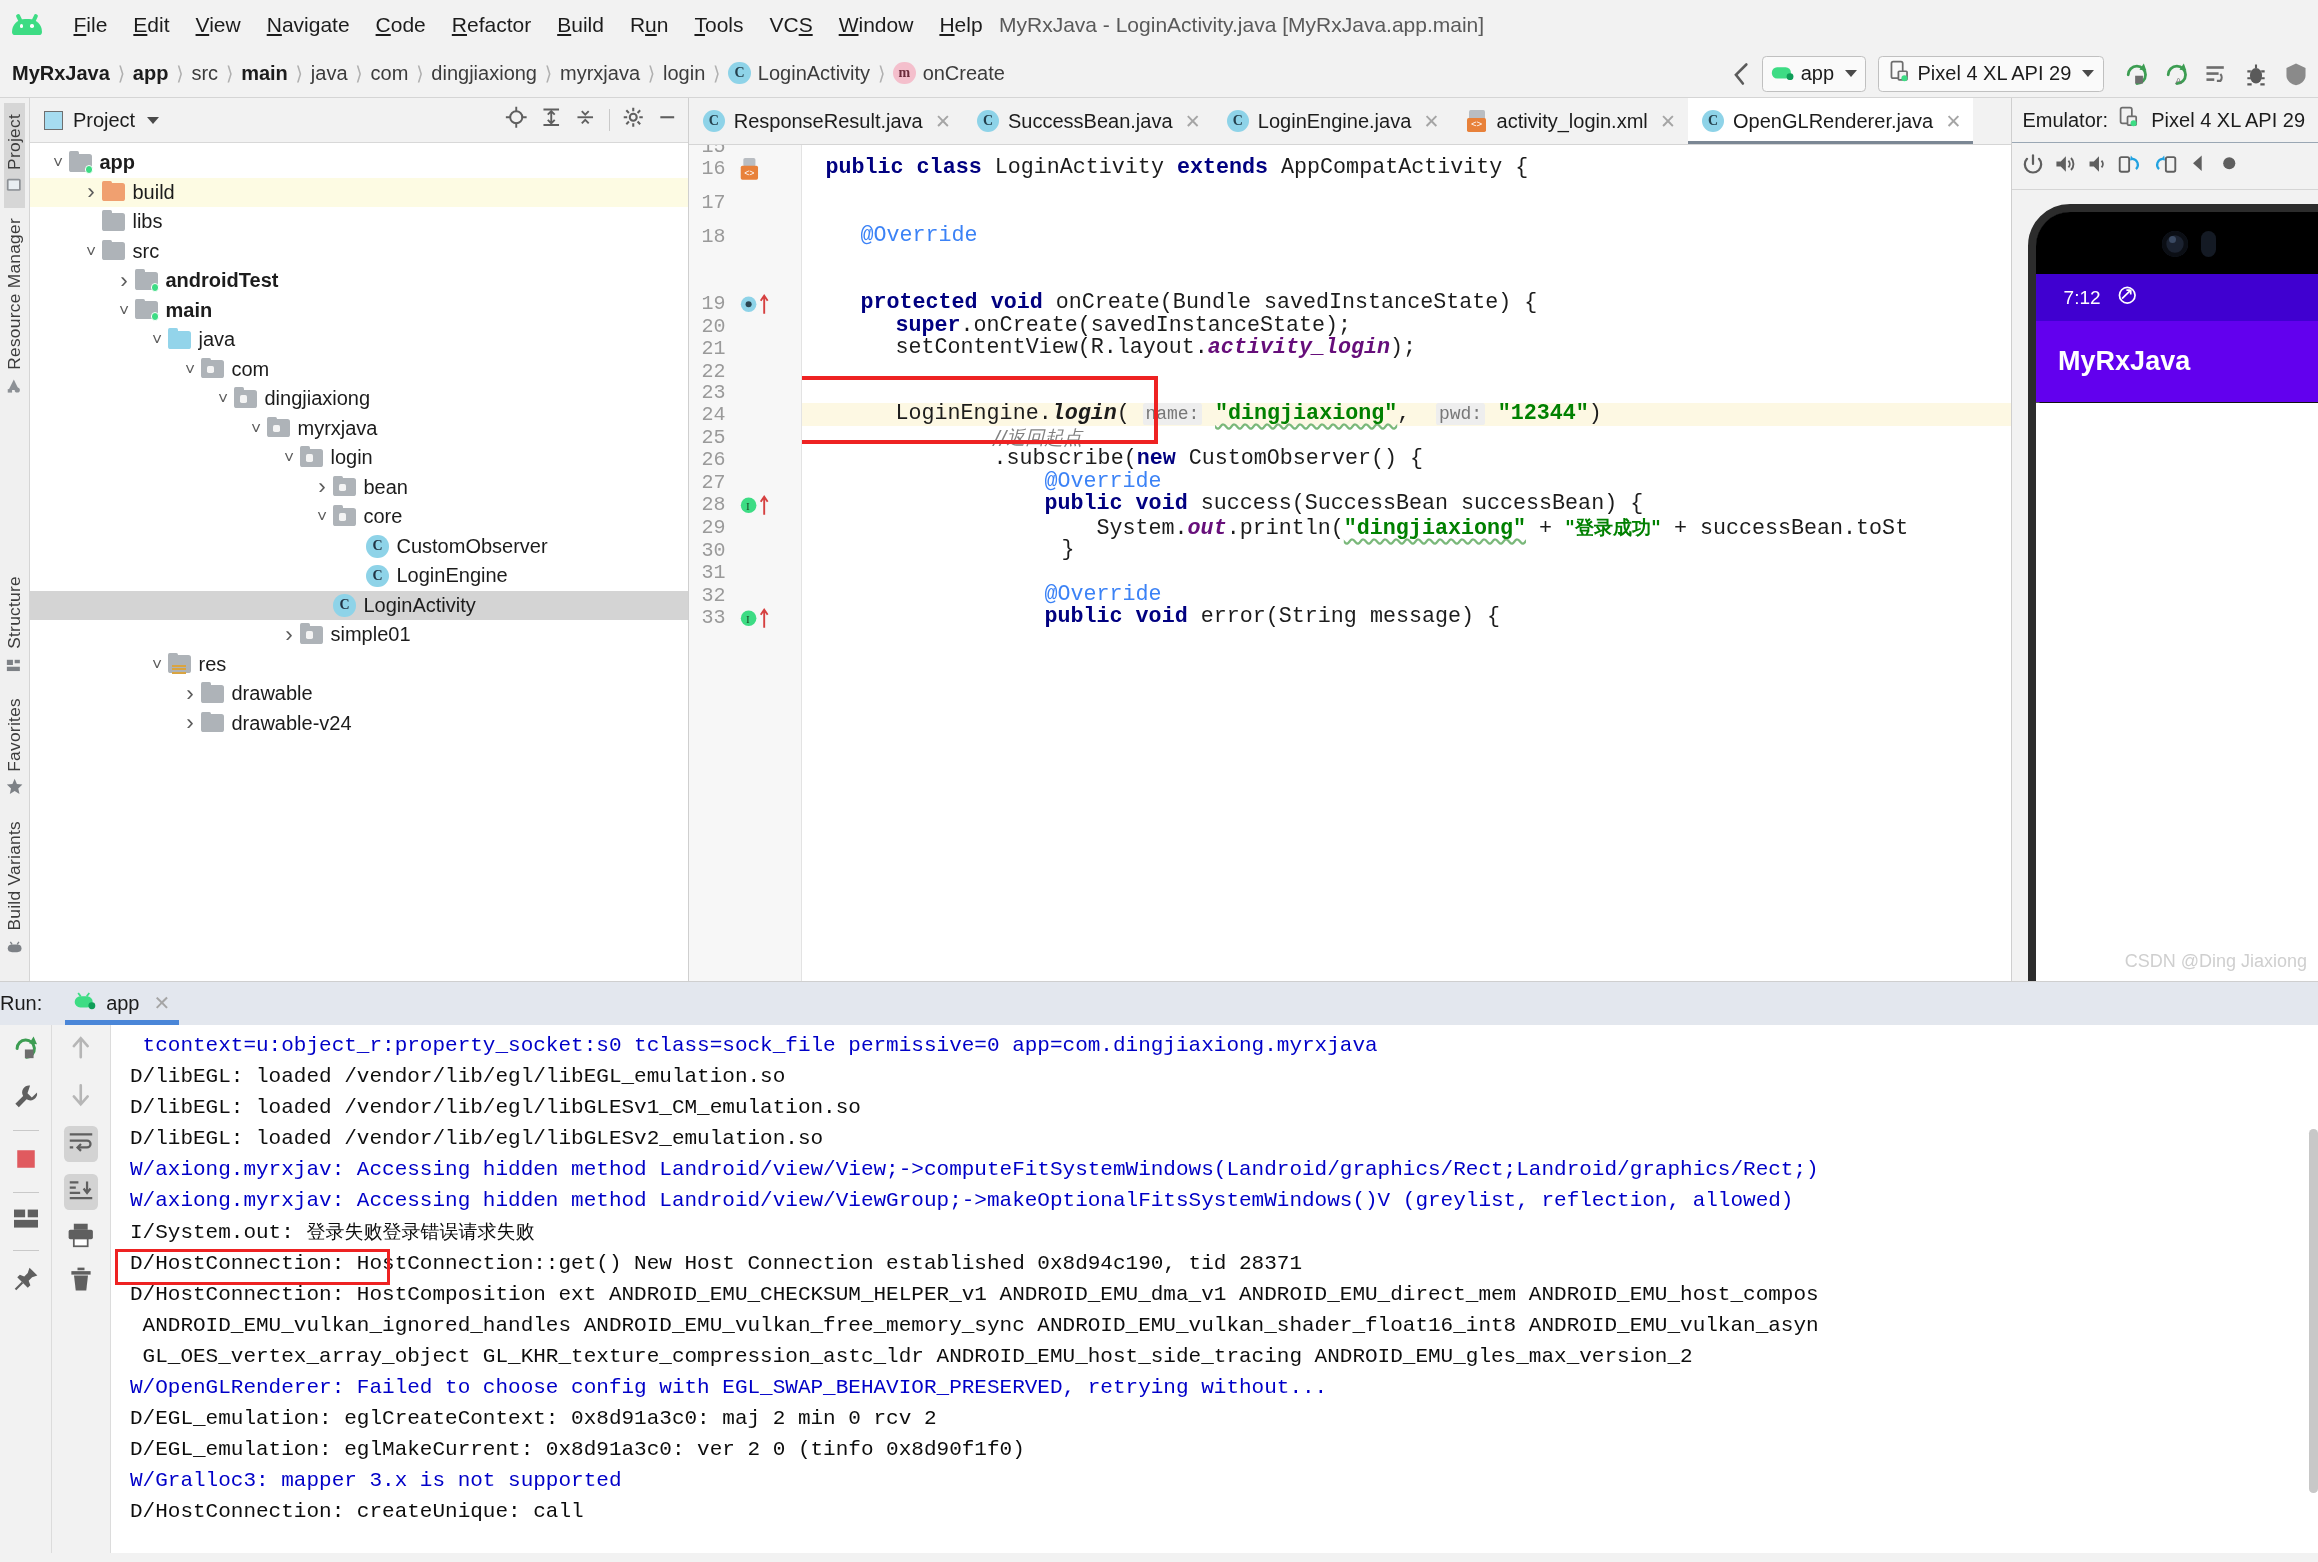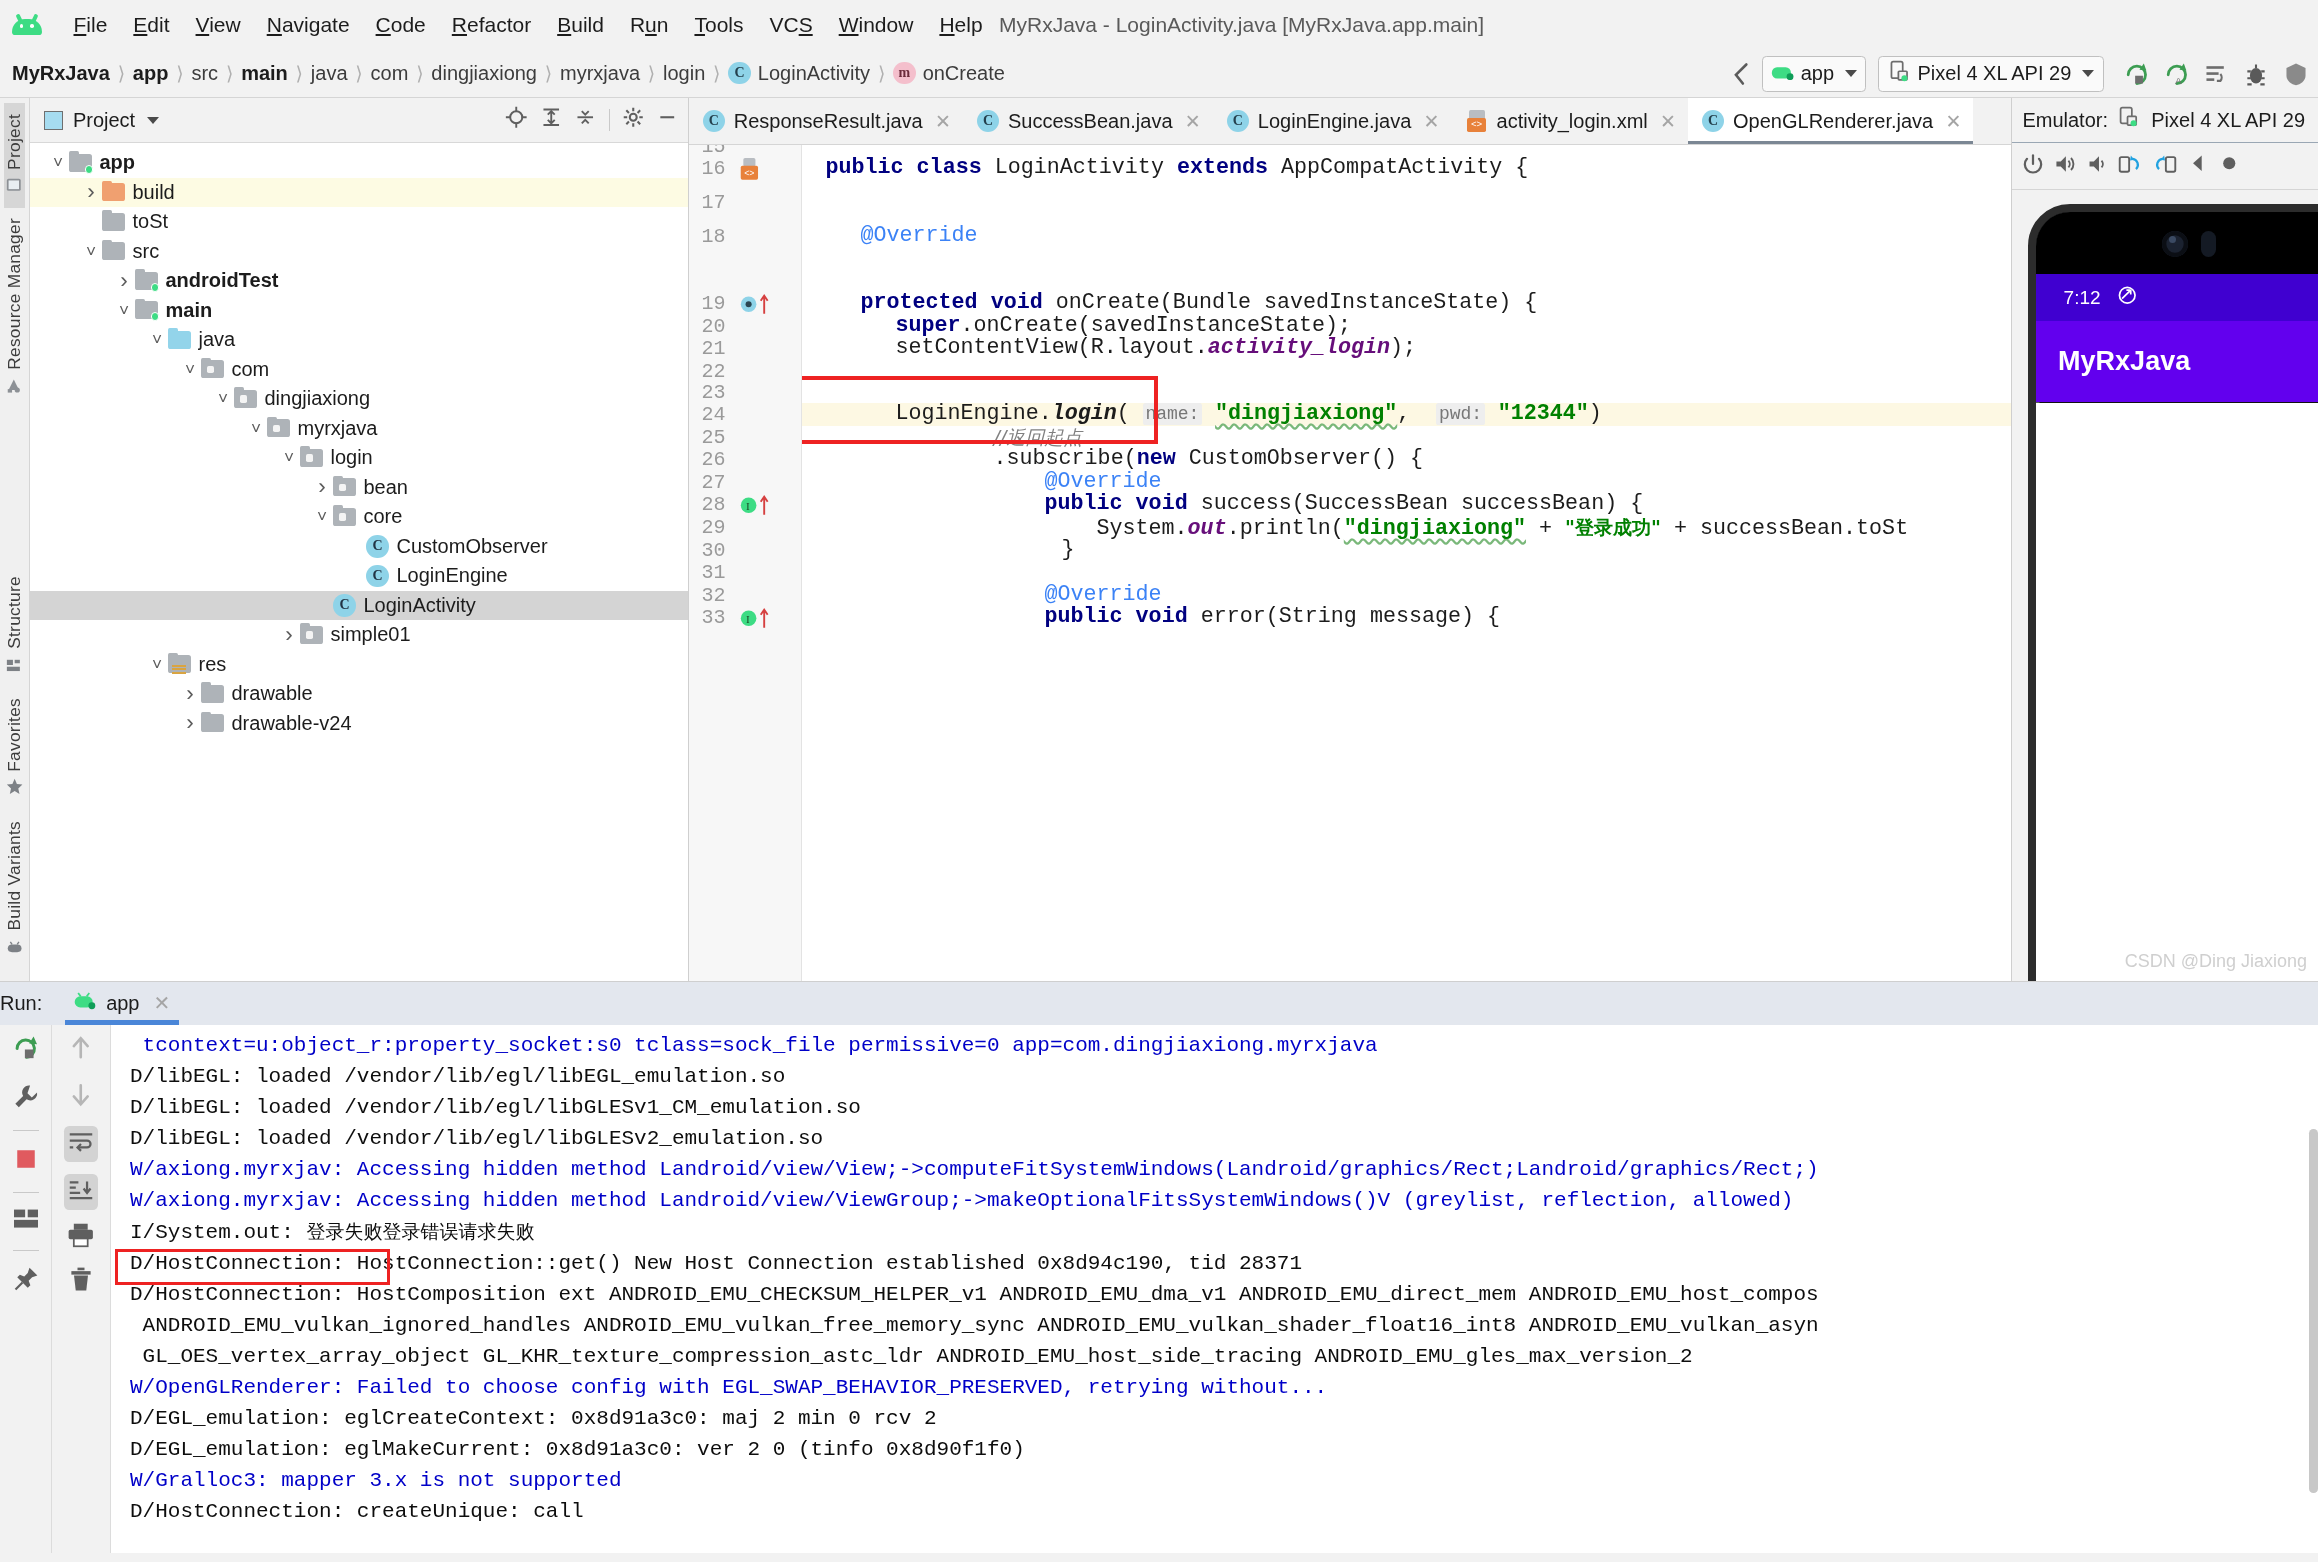--- a/index.html
+++ b/index.html
@@ -364,21 +364,21 @@
               <span class="f"></span>
             </span>
             <span class="tlabel">build</span>
           </div>
           <div class="trow" style="padding-left: 52px;">
             <span class="arrow empty"></span>
             <span class="folder">
               <span class="tab"></span>
               <span class="f"></span>
             </span>
-            <span class="tlabel">toSt</span>
+            <span class="tlabel">libs</span>
           </div>
           <div class="trow" style="padding-left: 52px;">
             <span class="arrow" style="font-size: 17.3px;">˅</span>
             <span class="folder">
               <span class="tab"></span>
               <span class="f"></span>
             </span>
             <span class="tlabel">src</span>
           </div>
           <div class="trow" style="padding-left: 85px;">

